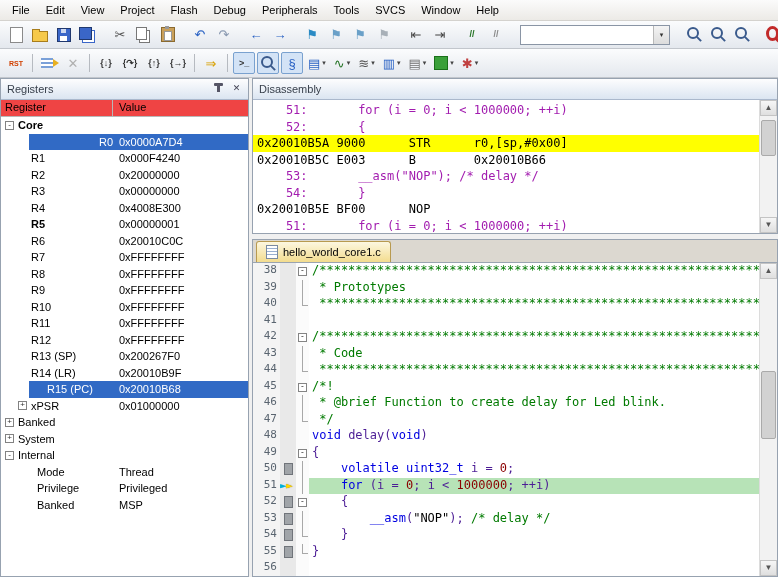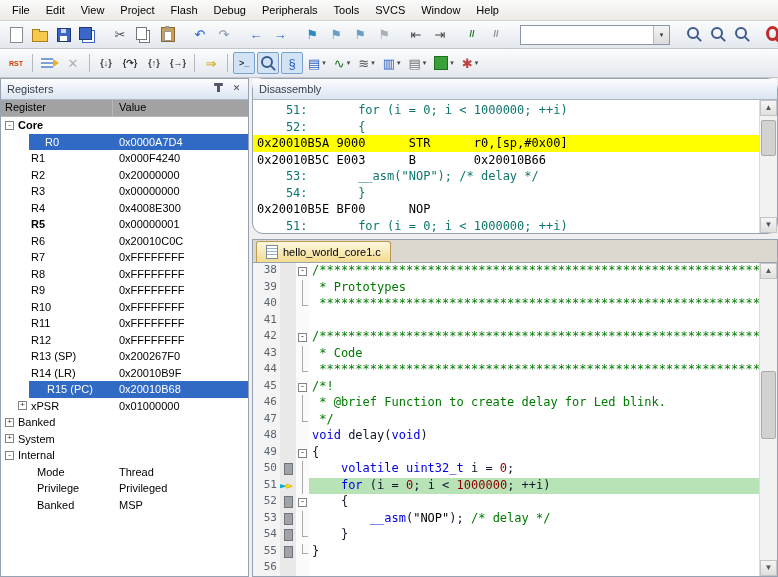--- a/index.html
+++ b/index.html
@@ -53,43 +53,43 @@
   .panel{border:1px solid #97a2b0;background:#fff;display:flex;flex-direction:column;box-sizing:border-box;}
   .panel-title{height:20px;flex:0 0 20px;background:linear-gradient(#fdfdfe,#dbe5f1);border-bottom:1px solid #aab8cc;
                display:flex;align-items:center;padding-left:6px;color:#38404c;}
   .pt-btns{margin-left:auto;display:flex;gap:3px;padding-right:4px;}
   .pt-btn{width:15px;height:14px;font-size:9px;line-height:13px;text-align:center;color:#445;}
   .pin-icon{display:block;width:3px;height:8px;background:#556;position:relative;margin:2px auto 0;}
   .pin-icon::before{content:"";position:absolute;top:-1px;left:-3px;width:9px;height:3px;background:#556;border-radius:1px;}
 
   
   .registers-panel{width:249px;flex:0 0 249px;}
-  .reg-header{display:flex;height:17px;flex:0 0 17px;background:#a3a3a3;}
+  .reg-header{display:flex;height:17px;flex:0 0 17px;background:#ef4444;}
   .rh1{width:112px;box-sizing:border-box;padding:1px 0 0 4px;border-right:1px solid #b8b8b8;border-bottom:1px solid #b8b8b8;}
   .rh2{flex:1;padding:1px 0 0 6px;border-bottom:1px solid #b8b8b8;}
   .reg-rows{flex:1;overflow:hidden;background:#fff;}
   .reg-row{display:flex;height:16.5px;align-items:center;}
   .cell-tree{width:112px;flex:0 0 112px;box-sizing:border-box;display:flex;align-items:center;height:100%;}
   .cell-val{flex:1;padding-left:6px;height:100%;display:flex;align-items:center;}
   .exp{width:9px;height:9px;box-sizing:border-box;border:1px solid #828282;background:#fff;font-size:8px;line-height:6px;
        text-align:center;margin-right:4px;color:#333;flex:0 0 9px;}
   .lbl.b{font-weight:bold;}
   .reg-row.sel .cell-tree{background:linear-gradient(90deg,#fff 28px,#316ac5 28px);}
   .reg-row.sel .cell-val{background:#316ac5;}
   .reg-row.sel .lbl,.reg-row.sel .cell-val{color:#fff;}
 
   .vsplit{width:3px;background:#f0f0f0;}
   .right-col{flex:1;display:flex;flex-direction:column;min-width:0;}
 
   
-  .disasm-panel{height:156px;flex:0 0 156px;border-radius:11px;}
+  .disasm-panel{height:156px;flex:0 0 156px;}
   .disasm-body{flex:1;display:flex;min-height:0;}
   .disasm-text{flex:1;overflow:hidden;padding-top:2px;min-width:0;}
   .dline{font:12px "DejaVu Sans Mono","Liberation Mono",monospace;white-space:pre;height:16.5px;line-height:16.5px;padding-left:4px;}
-  .dline.src{color:#0f766e;}
+  .dline.src{color:#a21caf;}
   .dline.asm{color:#000;}
   .dline.cur{background:#ffff00;}
 
   .hsplit{height:5px;background:#f0f0f0;}
 
   
   .editor-panel{flex:1;min-height:0;}
   .tabbar{height:22px;flex:0 0 22px;background:#dcd8d0;border-bottom:1px solid #9aa4b0;display:flex;align-items:flex-end;padding-left:3px;}
   .tab{height:20px;display:flex;align-items:center;padding:0 9px;background:linear-gradient(#fdf7e0,#f3dc8e);
        border:1px solid #b89a50;border-bottom:none;border-radius:3px 3px 0 0;}
@@ -104,21 +104,21 @@
   .arr{position:absolute;top:0;font-size:11px;font-style:normal;line-height:16px;}
   .arr.c1{left:0;color:#00b0d8;}
   .arr.c2{left:6px;color:#ffd800;text-shadow:0 0 1px #705800;}
   .fold{width:13px;flex:0 0 13px;background:#fbfbfb;position:relative;}
   .fbox{display:block;width:9px;height:9px;box-sizing:border-box;margin:4px auto 0;border:1px solid #848484;background:#fff;
         font-size:8px;line-height:6px;text-align:center;font-style:normal;color:#333;}
   .fline{display:block;width:1px;height:16.5px;margin:0 auto;background:#a8a8a8;}
   .fend{display:block;width:5px;height:9px;margin-left:6px;border-left:1px solid #a8a8a8;border-bottom:1px solid #a8a8a8;}
   .code{flex:1;white-space:pre;padding-left:3px;min-width:0;}
   .eline.curline .code{background:#b7e3b7;}
-  .tk-p{color:#0f172a;} .tk-k{color:#0000e0;} .tk-c{color:#007a00;} .tk-n{color:#8b0000;} .tk-s{color:#000;}
+  .tk-p{color:#4c1d95;} .tk-k{color:#0000e0;} .tk-c{color:#007a00;} .tk-n{color:#8b0000;} .tk-s{color:#000;}
 
   
   .vscroll{width:17px;flex:0 0 17px;background:#f2f2f2;display:flex;flex-direction:column;border-left:1px solid #dcdcdc;}
   .sb-btn{height:16px;flex:0 0 16px;background:linear-gradient(#f6f6f6,#dfdfdf);border:1px solid #c4c4c4;font-size:8px;color:#555;
           text-align:center;line-height:14px;box-sizing:border-box;}
   .sb-track{flex:1;position:relative;}
   .sb-thumb{position:absolute;left:1px;right:1px;background:#d2d2d2;border:1px solid #aaa;border-radius:2px;}
 </style>
 </head>
 <body>
@@ -307,21 +307,21 @@
       </div>
       <div class="reg-rows" id="reg-rows">
           <div class="reg-row">
             <div class="cell-tree" style="padding-left: 4px;">
               <span class="exp">-</span>
               <span class="lbl b">Core</span>
             </div>
             <div class="cell-val"></div>
           </div>
           <div class="reg-row sel">
-            <div class="cell-tree" style="padding-left: 44px;">
+            <div class="cell-tree" style="padding-left: 44px; justify-content: flex-end;">
               <span class="lbl">R0</span>
             </div>
             <div class="cell-val">0x0000A7D4</div>
           </div>
           <div class="reg-row">
             <div class="cell-tree" style="padding-left: 30px;">
               <span class="lbl">R1</span>
             </div>
             <div class="cell-val">0x000F4240</div>
           </div>

